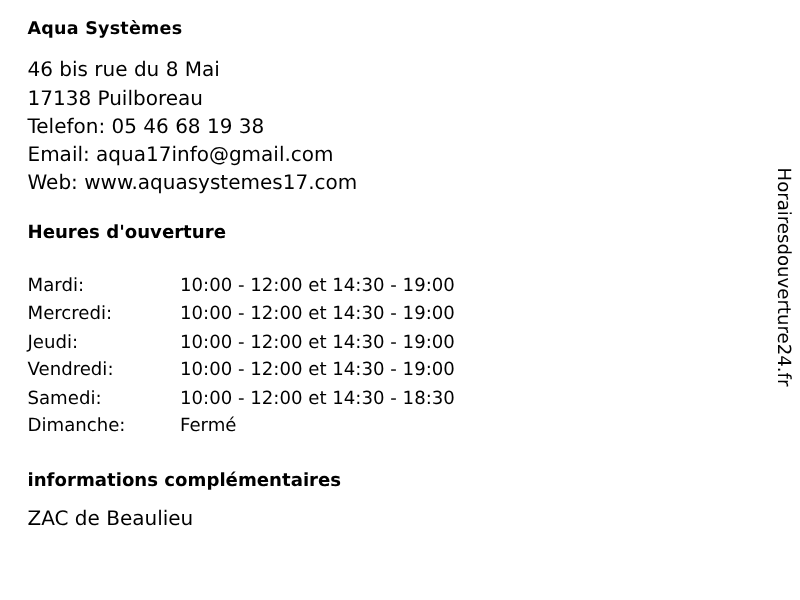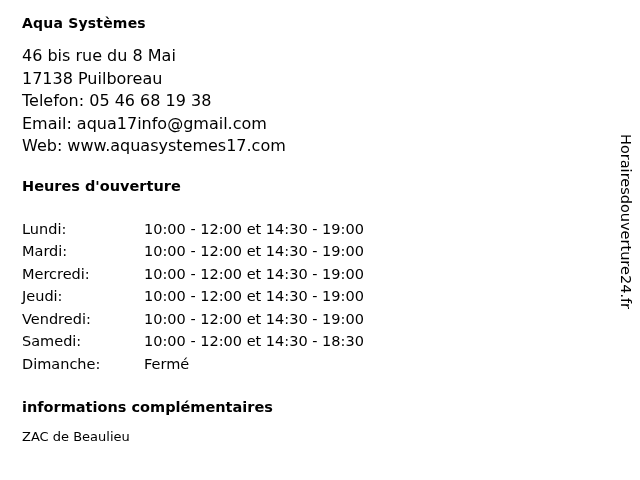--- a/index.html
+++ b/index.html
@@ -62,21 +62,21 @@
   td.day-cell {
     width: 122px;
   }
   .extra-heading {
     font-size: 14.5px;
     font-weight: bold;
     margin-top: 24px;
     margin-bottom: 11px;
   }
   .extra-text {
-    font-size: 13px;
+    font-size: 16px;
     line-height: 22.5px;
   }
   .side-label {
     position: absolute;
     font-size: 14.5px;
     color: #000000;
     white-space: nowrap;
     transform-origin: left top;
     transform: rotate(90deg);
     left: 634px;
@@ -97,24 +97,20 @@
       <div class="address-line">17138 Puilboreau</div>
       <div class="address-line">Telefon: 05 46 68 19 38</div>
       <div class="address-line">Email: aqua17info@gmail.com</div>
       <div class="address-line">Web: www.aquasystemes17.com</div>
     </div>
 
     <div class="section-heading">Heures d'ouverture</div>
 
     <table class="hours">
       <tbody>
-        <tr>
-          <td class="day-cell">Lundi:</td>
-          <td class="time-cell">10:00 - 12:00 et 14:30 - 19:00</td>
-        </tr>
         <tr>
           <td class="day-cell">Mardi:</td>
           <td class="time-cell">10:00 - 12:00 et 14:30 - 19:00</td>
         </tr>
         <tr>
           <td class="day-cell">Mercredi:</td>
           <td class="time-cell">10:00 - 12:00 et 14:30 - 19:00</td>
         </tr>
         <tr>
           <td class="day-cell">Jeudi:</td>

